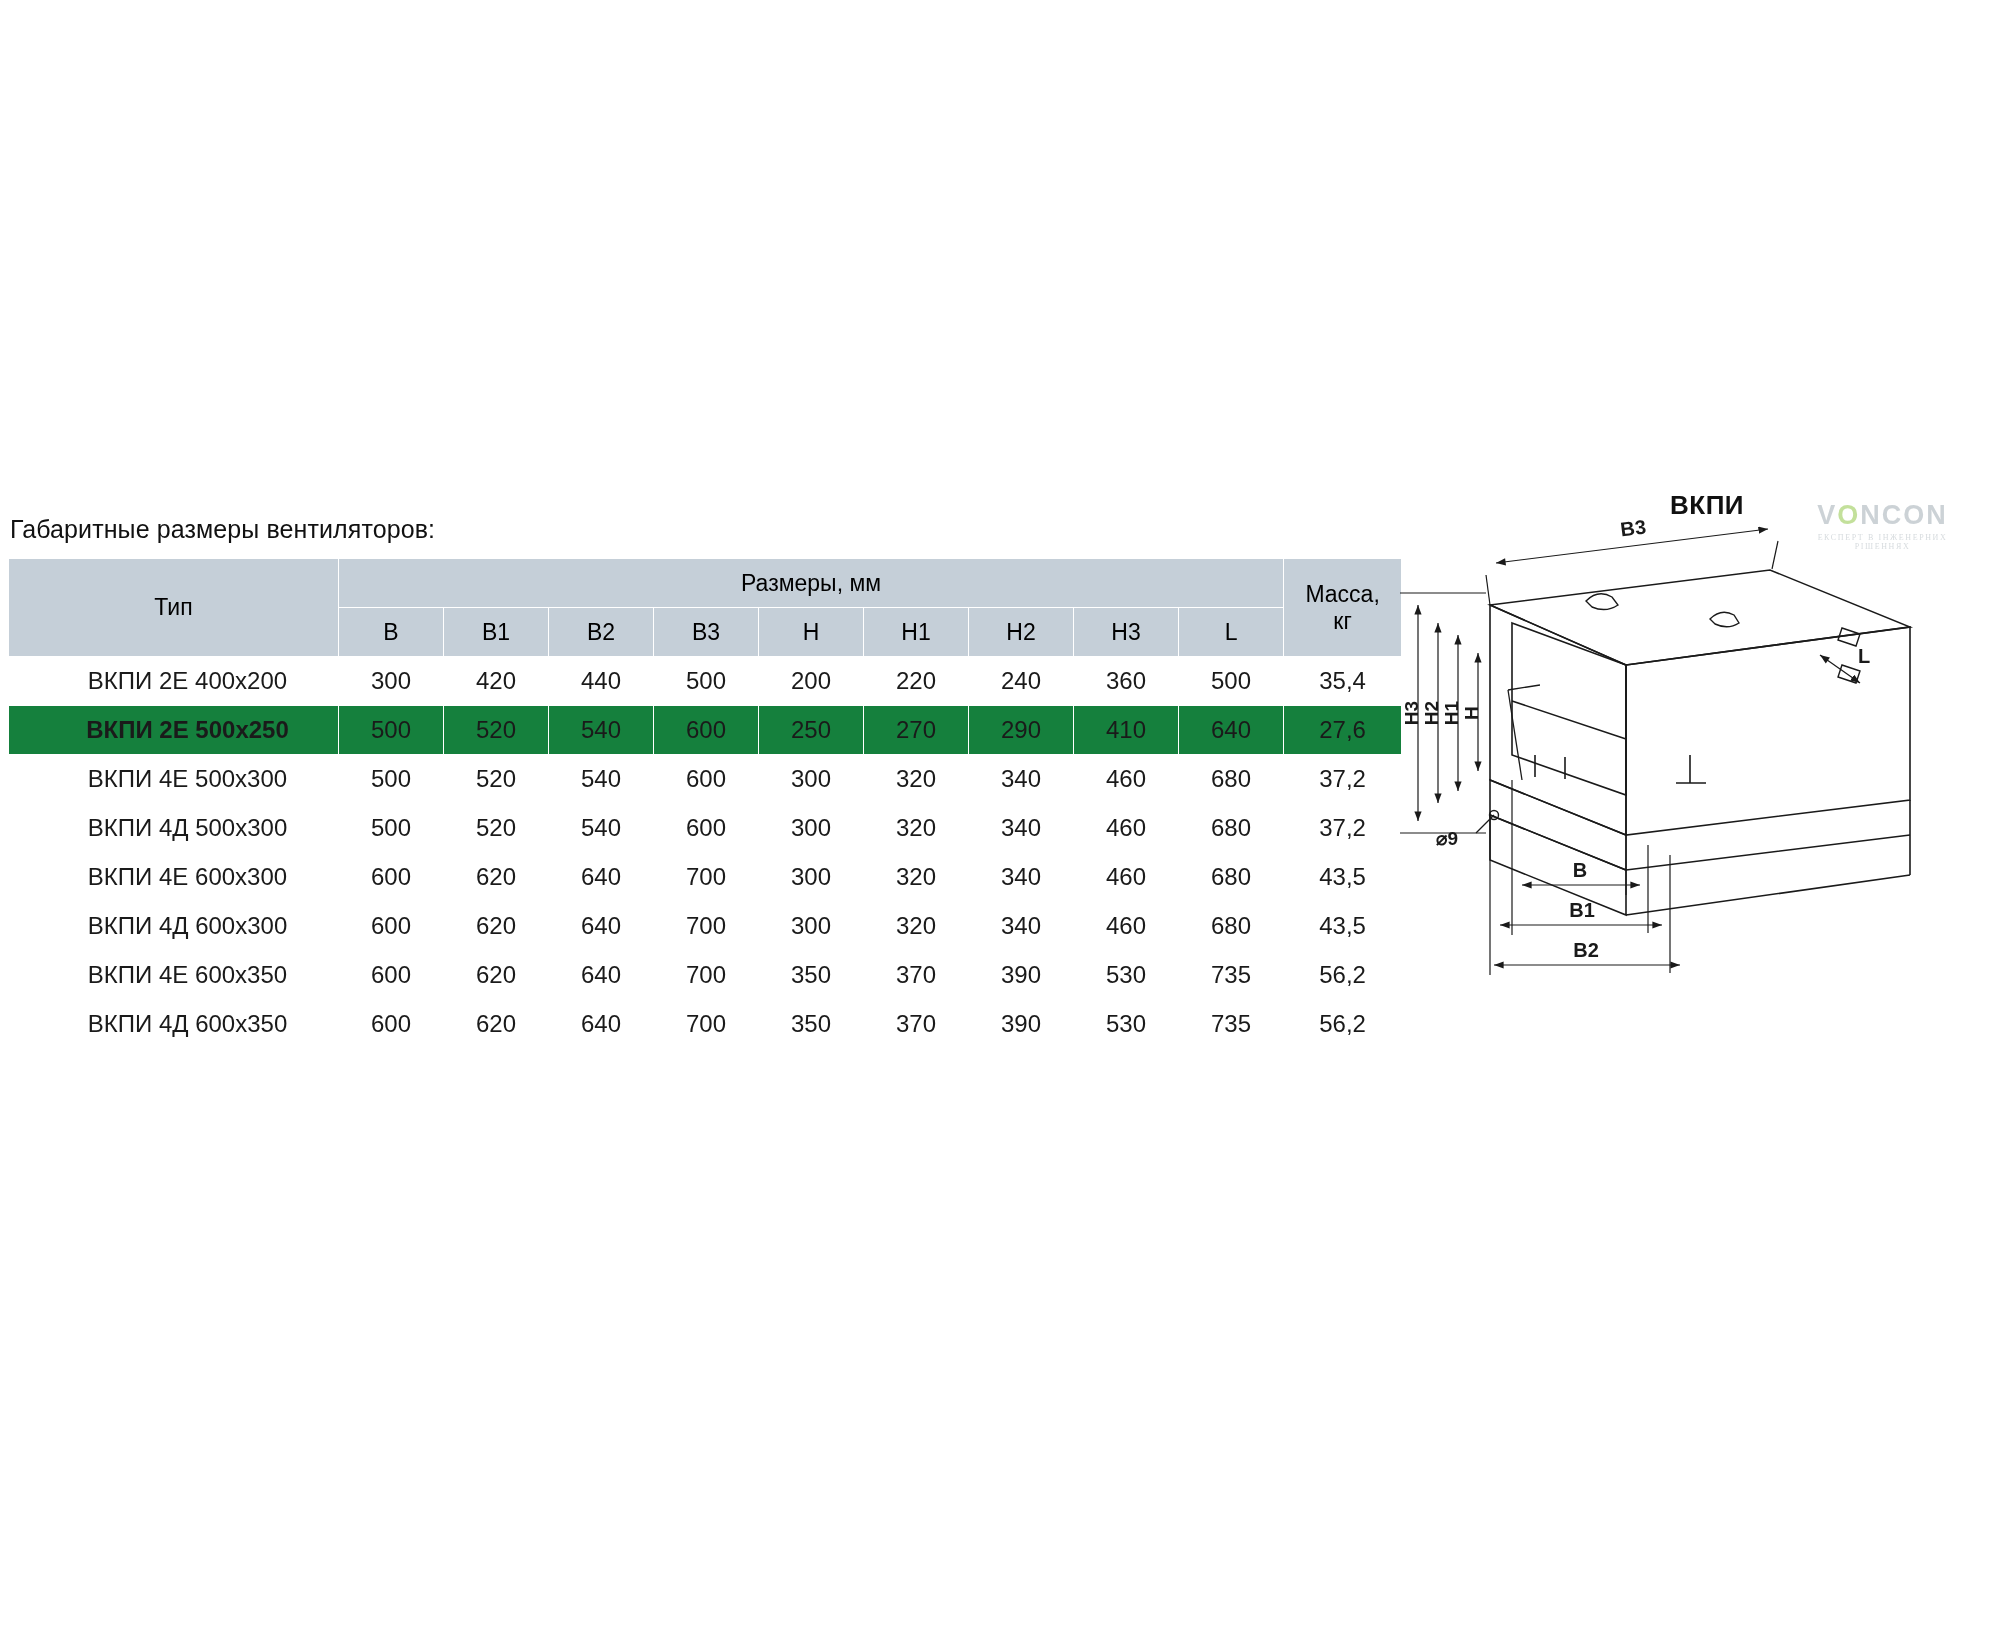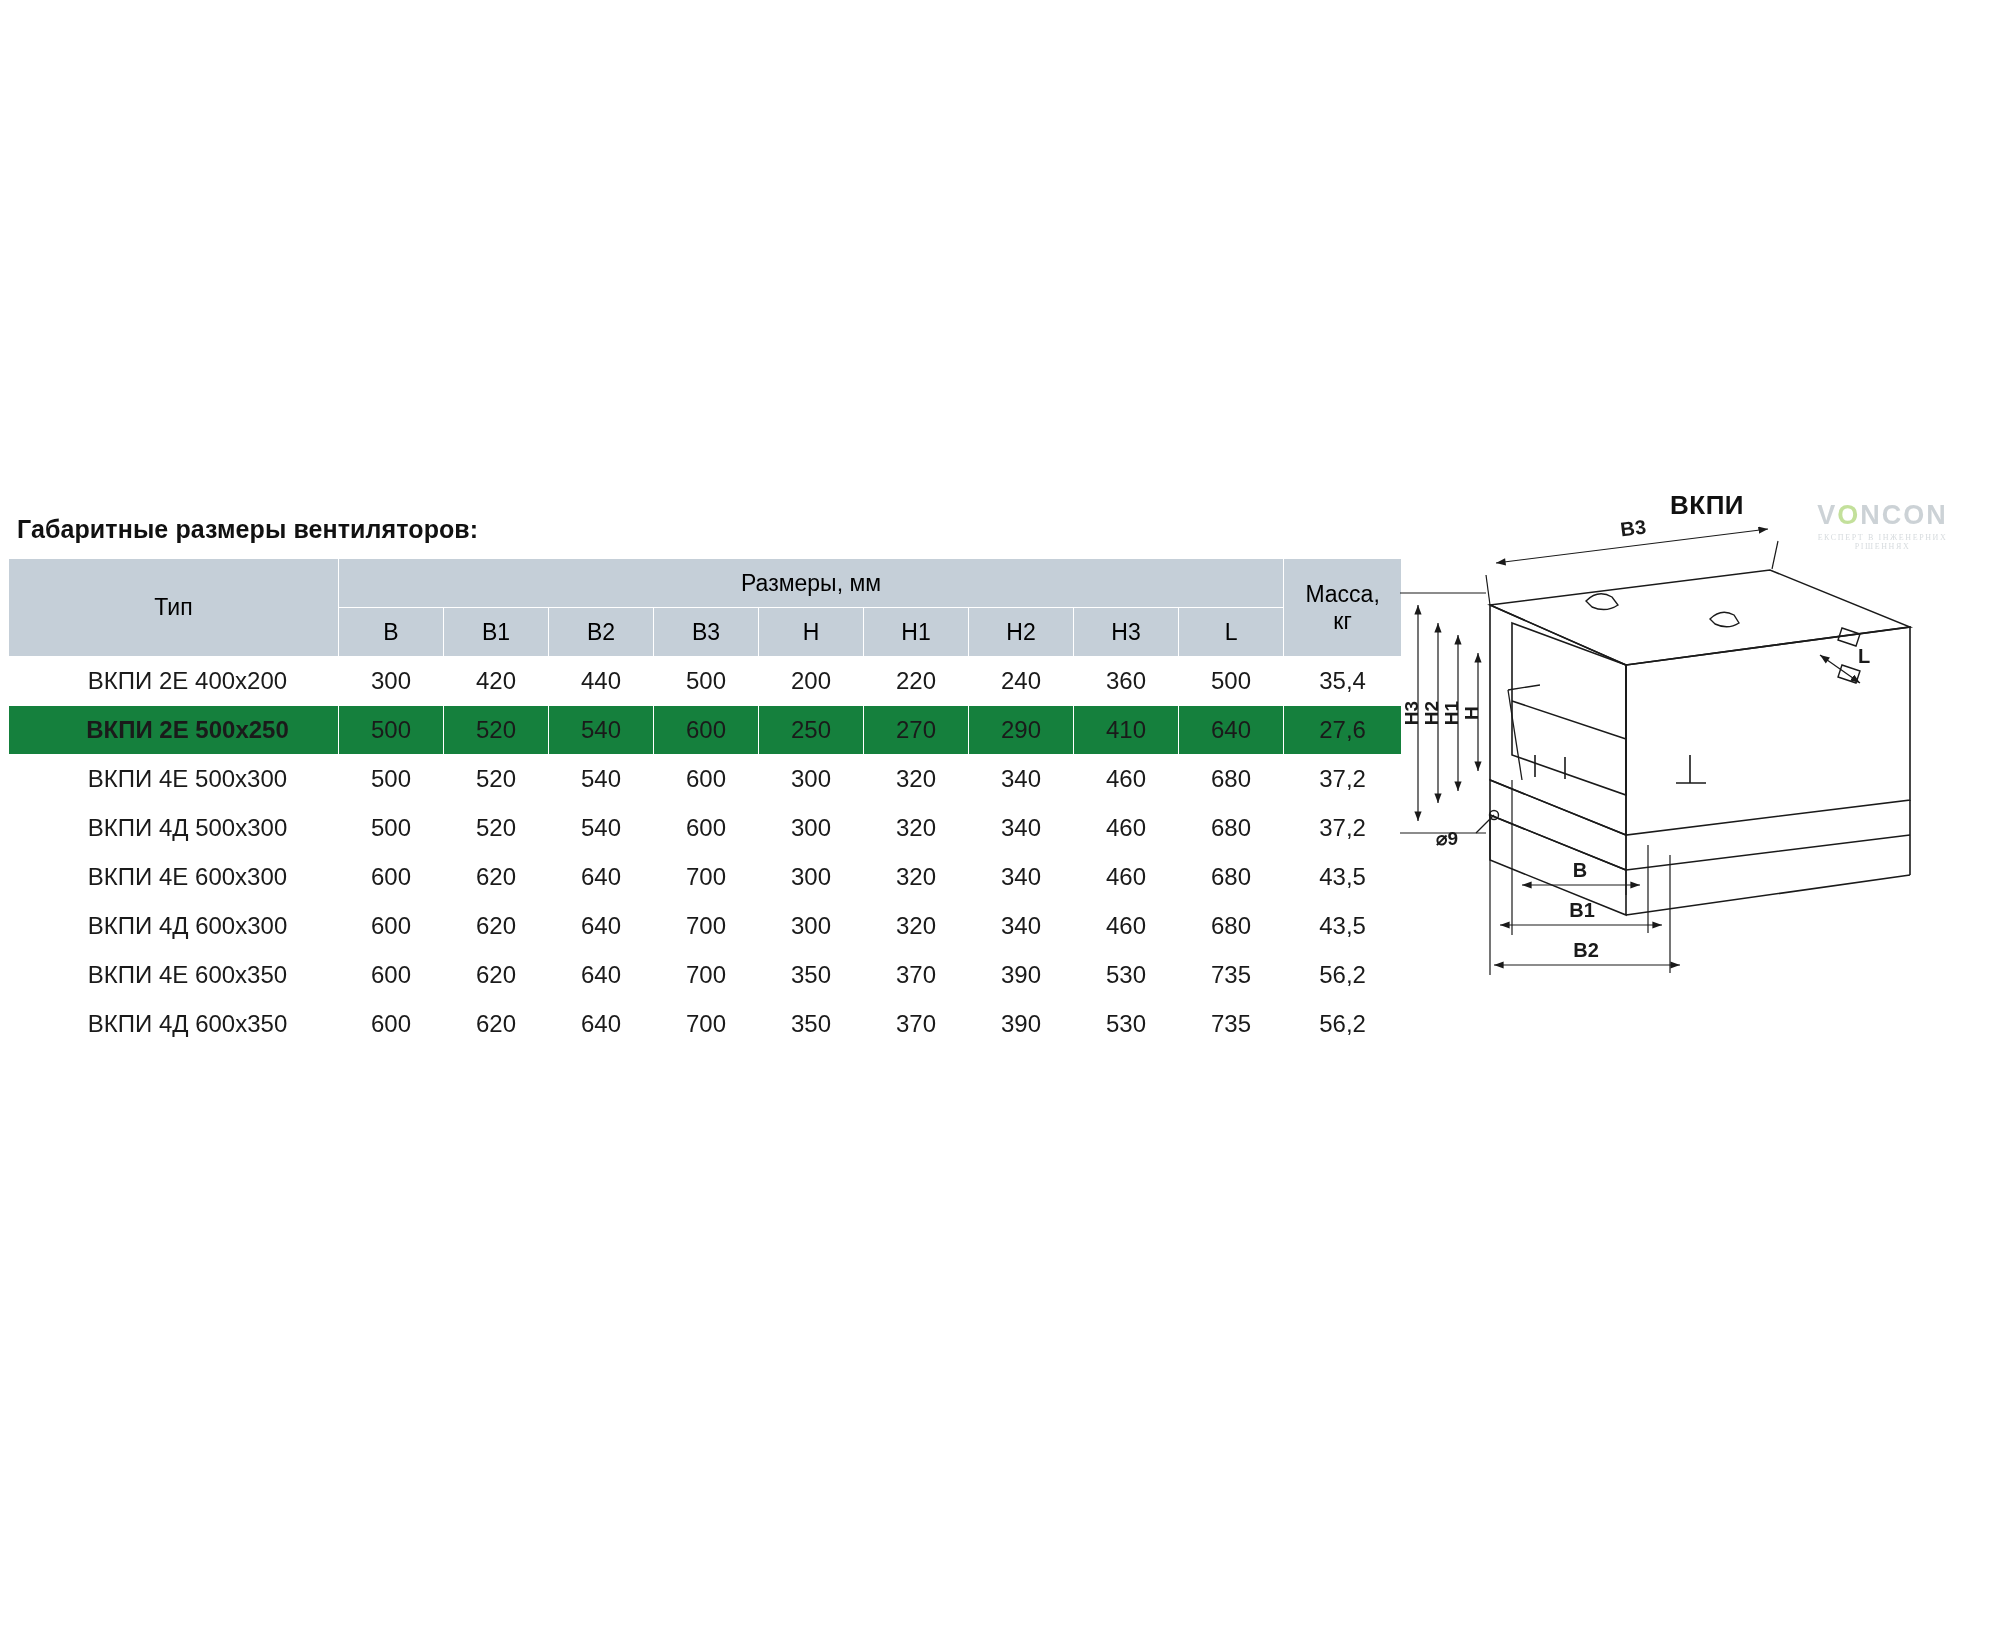--- a/index.html
+++ b/index.html
@@ -19,23 +19,23 @@
   
   #specs-block {
     position: absolute;
     left: 8px;
     top: 515px;
     width: 1385px;
   }
 
   #table-caption {
     font-size: 25px;
-    font-weight: bold;
+    font-weight: normal;
     color: #111;
-    margin: 0 0 14px 9px;
+    margin: 0 0 14px 2px;
     letter-spacing: 0.1px;
   }
 
   table.dims {
     border-collapse: collapse;
     table-layout: fixed;
     width: 1380px;
     font-size: 24px;
   }
 

